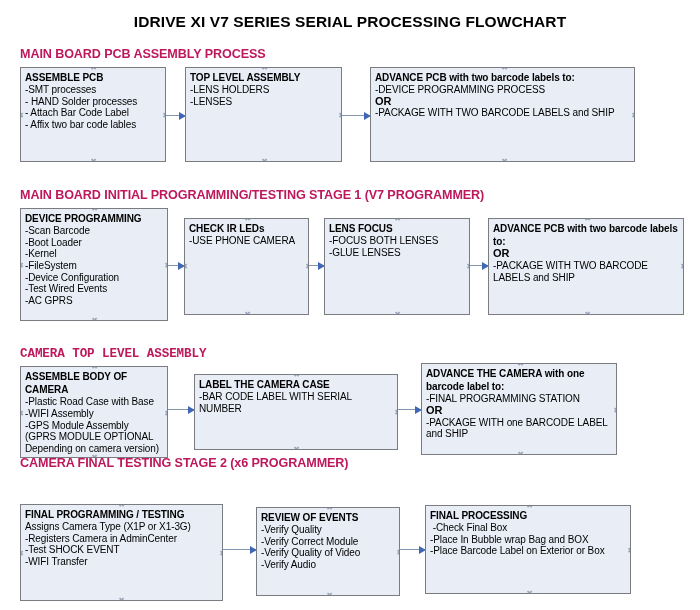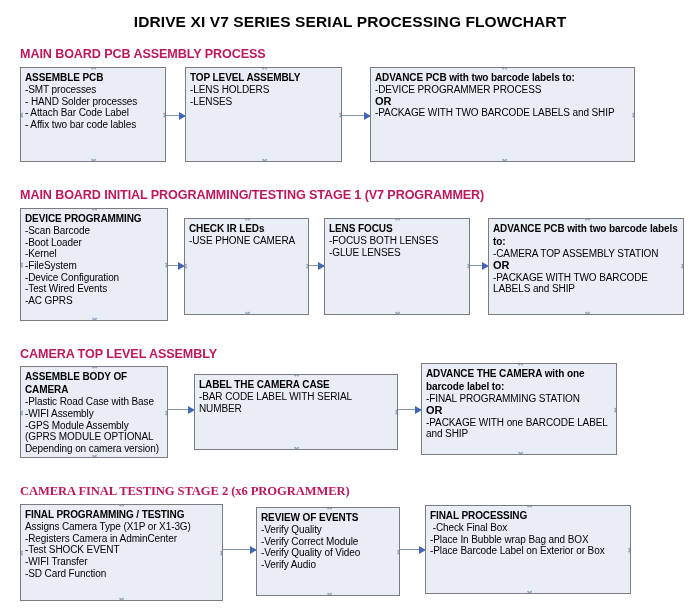--- a/index.html
+++ b/index.html
@@ -133,21 +133,21 @@
     <span class="hx" style="left:75px; bottom:-4px;">✖</span>
     <span class="hx" style="right:-4px; top:44px;">✖</span>
   </div>
 
   <div class="conn" style="left:342px; top:115px; width:28px;">
     <span class="head"></span>
   </div>
 
   <div class="node" style="left:370px; top:67px; width:265px; height:95px;">
     <div class="n-title">ADVANCE PCB with two barcode labels to:</div>
-    <div class="n-line">-DEVICE PROGRAMMER PROCESS</div>
+    <div class="n-line">-DEVICE PROGRAMMING PROCESS</div>
     <div class="n-line strong">OR</div>
     <div class="n-line">-PACKAGE WITH TWO BARCODE LABELS and SHIP</div>
     <span class="hx" style="left:130px; top:-4px;">✖</span>
     <span class="hx" style="left:130px; bottom:-4px;">✖</span>
     <span class="hx" style="right:-4px; top:44px;">✖</span>
   </div>
 
   <div class="section-heading" style="left:20px; top:188px;">MAIN BOARD INITIAL PROGRAMMING/TESTING STAGE 1 (V7 PROGRAMMER)</div>
 
   <div class="node" style="left:20px; top:208px; width:148px; height:113px;">
@@ -190,29 +190,28 @@
     <span class="hx" style="left:69px; bottom:-4px;">✖</span>
     <span class="hx" style="right:-4px; top:44px;">✖</span>
   </div>
 
   <div class="conn" style="left:470px; top:265px; width:18px;">
     <span class="head"></span>
   </div>
 
   <div class="node" style="left:488px; top:218px; width:196px; height:97px;">
     <div class="n-title">ADVANCE PCB with two barcode labels to:</div>
-    <div class="n-line">-CAMERA TOP ASSEMBLY STATION</div>
     <div class="n-line strong">OR</div>
     <div class="n-line">-PACKAGE WITH TWO BARCODE LABELS and SHIP</div>
     <span class="hx" style="left:95px; top:-4px;">✖</span>
     <span class="hx" style="left:95px; bottom:-4px;">✖</span>
     <span class="hx" style="right:-4px; top:44px;">✖</span>
   </div>
 
-  <div class="section-heading" style="left:20px; top:347px;">CAMERA TOP LEVEL ASSEMBLY</div>
+  <div class="section-heading" style="left:20px; top:347px;font-family:Liberation Mono, monospace;">CAMERA TOP LEVEL ASSEMBLY</div>
 
   <div class="node" style="left:20px; top:366px; width:148px; height:92px;">
     <div class="n-title">ASSEMBLE BODY OF CAMERA</div>
     <div class="n-line">-Plastic Road Case with Base</div>
     <div class="n-line">-WIFI Assembly</div>
     <div class="n-line">-GPS Module Assembly</div>
     <div class="n-line">(GPRS MODULE OPTIONAL</div>
     <div class="n-line">Depending on camera version)</div>
     <span class="hx" style="left:70px; top:-4px;">✖</span>
     <span class="hx" style="left:70px; bottom:-4px;">✖</span>
@@ -239,29 +238,28 @@
   <div class="node" style="left:421px; top:363px; width:196px; height:92px;">
     <div class="n-title">ADVANCE THE CAMERA with one barcode label to:</div>
     <div class="n-line">-FINAL PROGRAMMING STATION</div>
     <div class="n-line strong">OR</div>
     <div class="n-line">-PACKAGE WITH one BARCODE LABEL and SHIP</div>
     <span class="hx" style="left:95px; top:-4px;">✖</span>
     <span class="hx" style="left:95px; bottom:-4px;">✖</span>
     <span class="hx" style="right:-4px; top:43px;">✖</span>
   </div>
 
-  <div class="section-heading" style="left:20px; top:484px;font-family:Liberation Serif, serif;">CAMERA FINAL TESTING STAGE 2 (x6 PROGRAMMER)</div>
+  <div class="section-heading" style="left:20px; top:456px;">CAMERA FINAL TESTING STAGE 2 (x6 PROGRAMMER)</div>
 
   <div class="node" style="left:20px; top:504px; width:203px; height:97px;">
     <div class="n-title">FINAL PROGRAMMING / TESTING</div>
     <div class="n-line">Assigns Camera Type (X1P or X1-3G)</div>
     <div class="n-line">-Registers Camera in AdminCenter</div>
     <div class="n-line">-Test SHOCK EVENT</div>
     <div class="n-line">-WIFI Transfer</div>
-    <div class="n-line">-SD Card Function</div>
     <span class="hx" style="left:97px; top:-4px;">✖</span>
     <span class="hx" style="left:97px; bottom:-4px;">✖</span>
     <span class="hx" style="left:-4px; top:45px;">✖</span>
     <span class="hx" style="right:-4px; top:45px;">✖</span>
   </div>
 
   <div class="conn" style="left:223px; top:549px; width:33px;">
     <span class="head"></span>
   </div>
 

